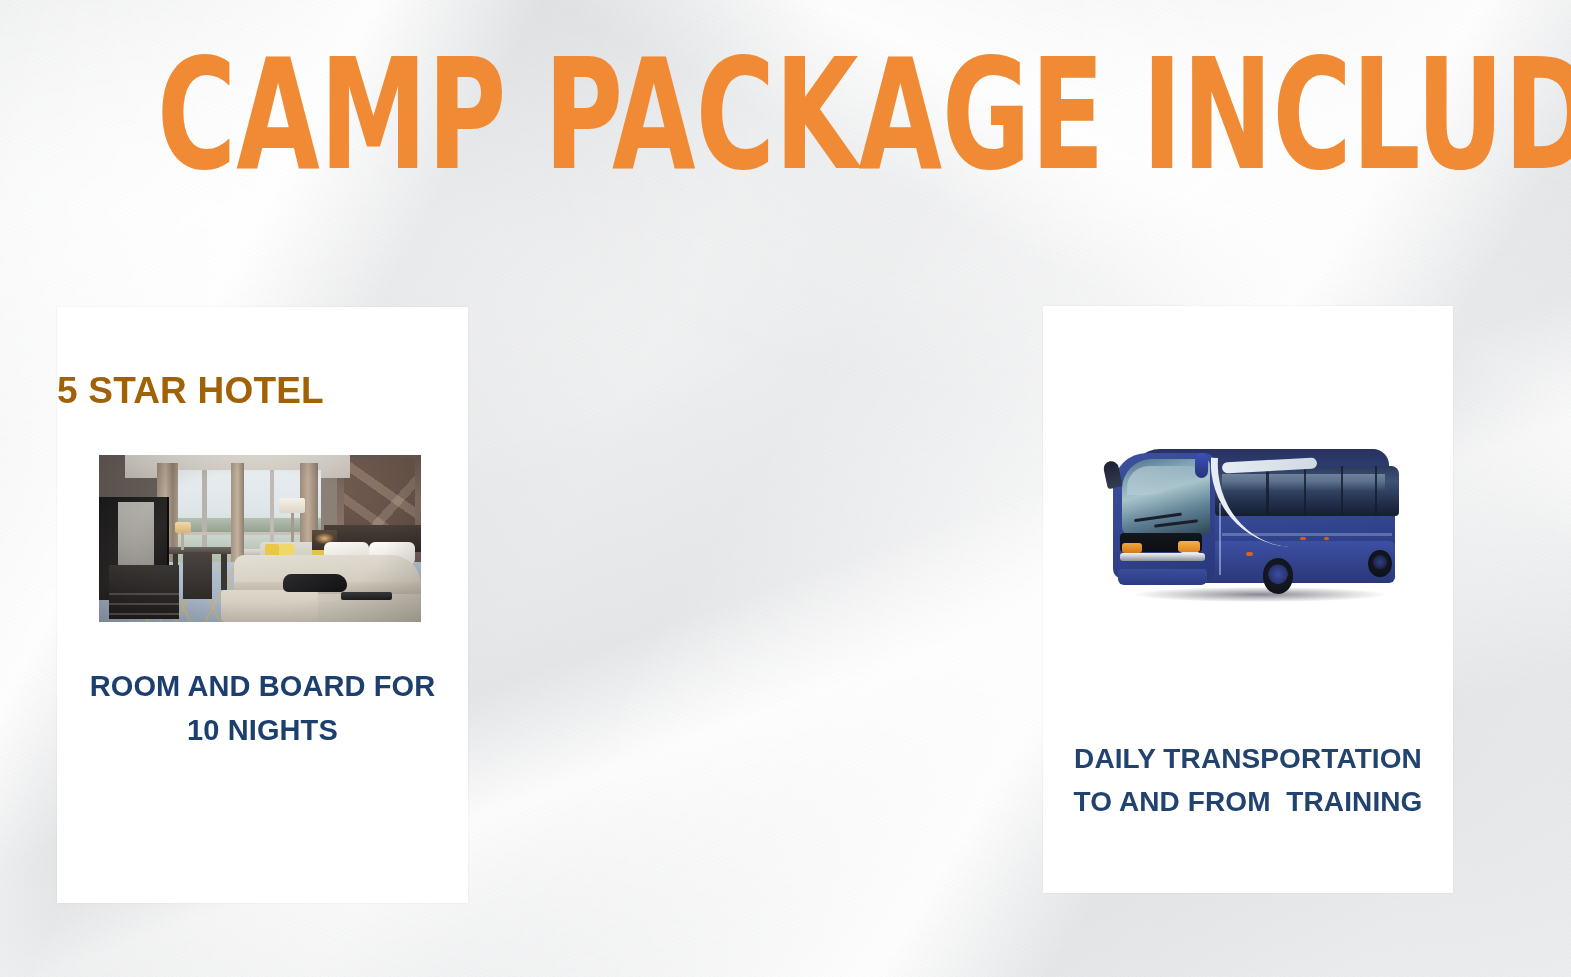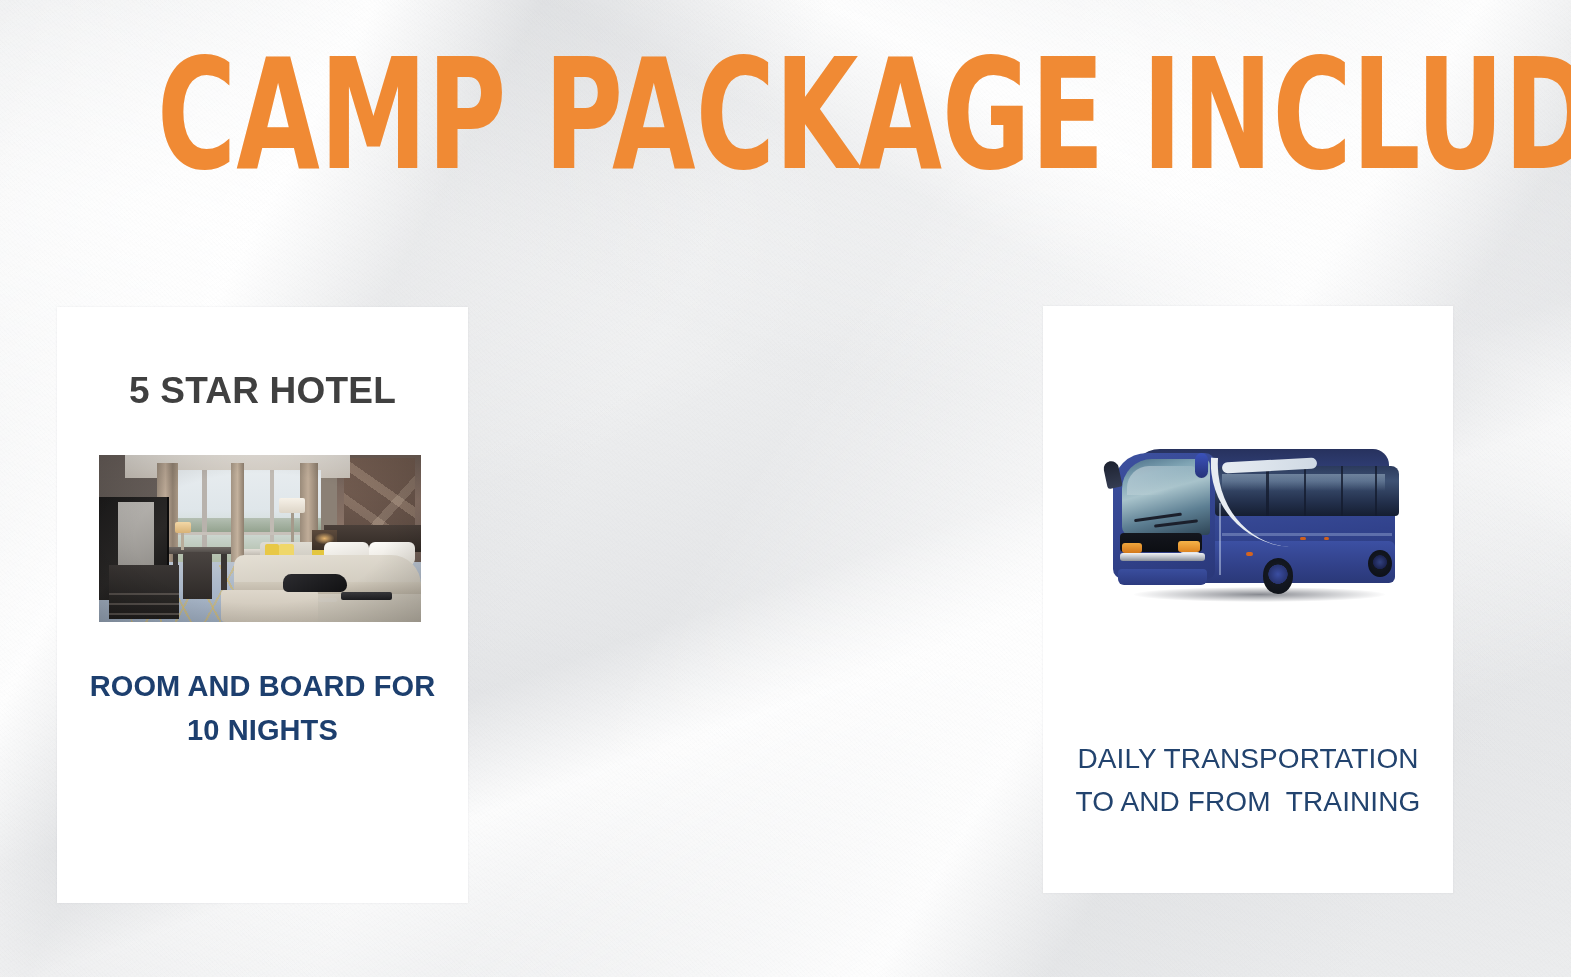--- a/index.html
+++ b/index.html
@@ -72,22 +72,22 @@
   .card {
     position: absolute;
     background: #ffffff;
     box-shadow: 0 0 2px rgba(150,150,155,.18);
   }
   .card-hotel { left: 57px;   top: 307px; width: 411px; height: 596px; }
   .card-air   { left: 528px;  top: 260px; width: 453px; height: 634px; }
   .card-bus   { left: 1043px; top: 306px; width: 410px; height: 587px; }
 
   .card-title {
-    text-align: center;
-    color: #404040;
+    text-align: left;
+    color: #a16207;
     font-weight: 700;
     font-size: 37px;
     line-height: 44px;
     letter-spacing: .2px;
   }
   .card-sub {
     text-align: center;
     color: #1d3f6e;
     font-weight: 700;
     font-size: 29px;
@@ -111,21 +111,21 @@
   .hotel-body    { position: absolute; left: 10px; top: 465px; width: 391px; }
 
   
   .air-photo   { position: absolute; left: 43px;  top: 182px; width: 330px; height: 185px; overflow: hidden; }
   .air-sub     { position: absolute; left: 0;    top: 412px; width: 453px; }
   .air-body    { position: absolute; left: 0;    top: 488px; width: 453px; }
 
   
   .bus-photo   { position: absolute; left: 43px;  top: 105px; width: 340px; height: 210px; overflow: hidden; }
   .bus-sub     { position: absolute; left: 0;    top: 355px; width: 410px; }
-  .bus-body    { position: absolute; left: -4px; top: 431px; width: 418px; }
+  .bus-body    { position: absolute; left: -4px; top: 431px; width: 418px; font-weight: bold; }
 
   
   
   
   .hotel-scene { position: absolute; inset: 0; background: #8b8075; }
   .hr-wall-left   { position: absolute; left: 0;   top: 0;   width: 30%;  height: 100%;
                     background: linear-gradient(180deg,#6f6560 0%,#56504c 60%,#423d3a 100%); }
   .hr-wall-right  { position: absolute; right: 0;  top: 0;   width: 26%;  height: 100%;
                     background: linear-gradient(160deg,#6e5f57 0%,#8a7367 38%,#4e4441 100%); }
   

